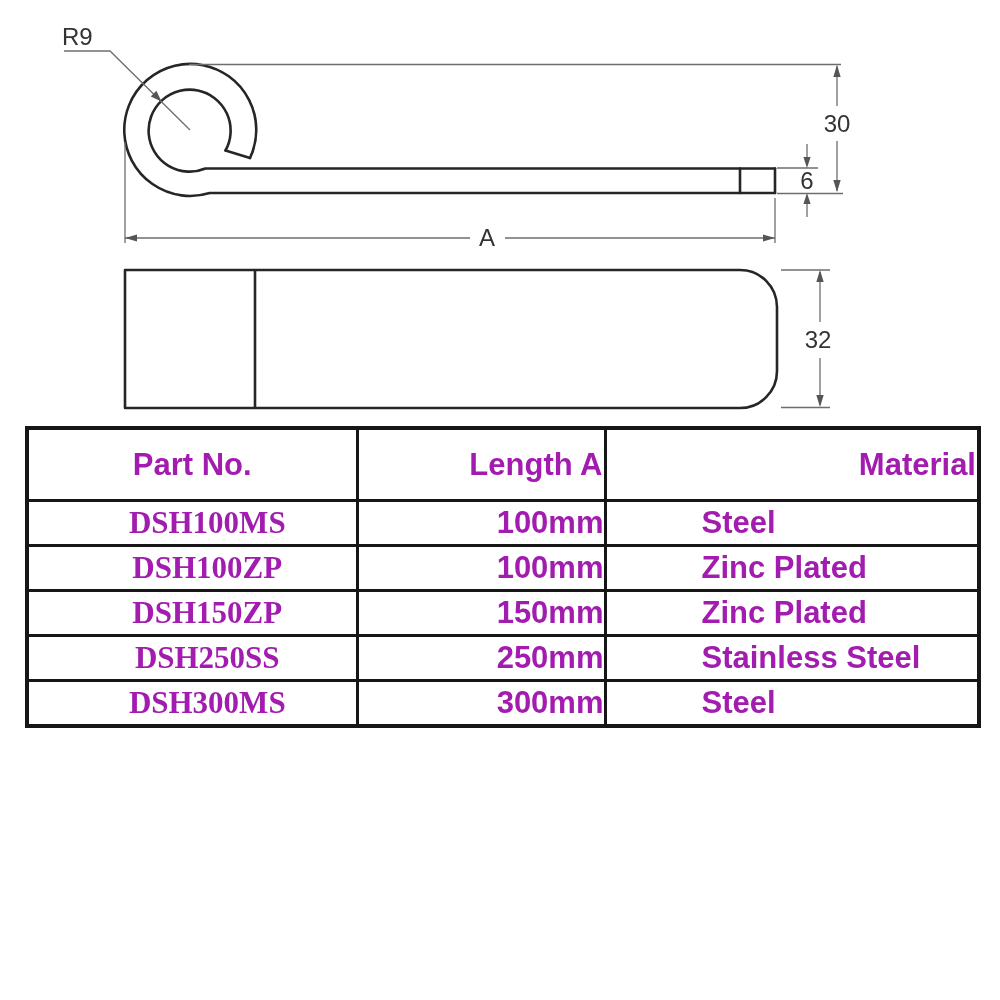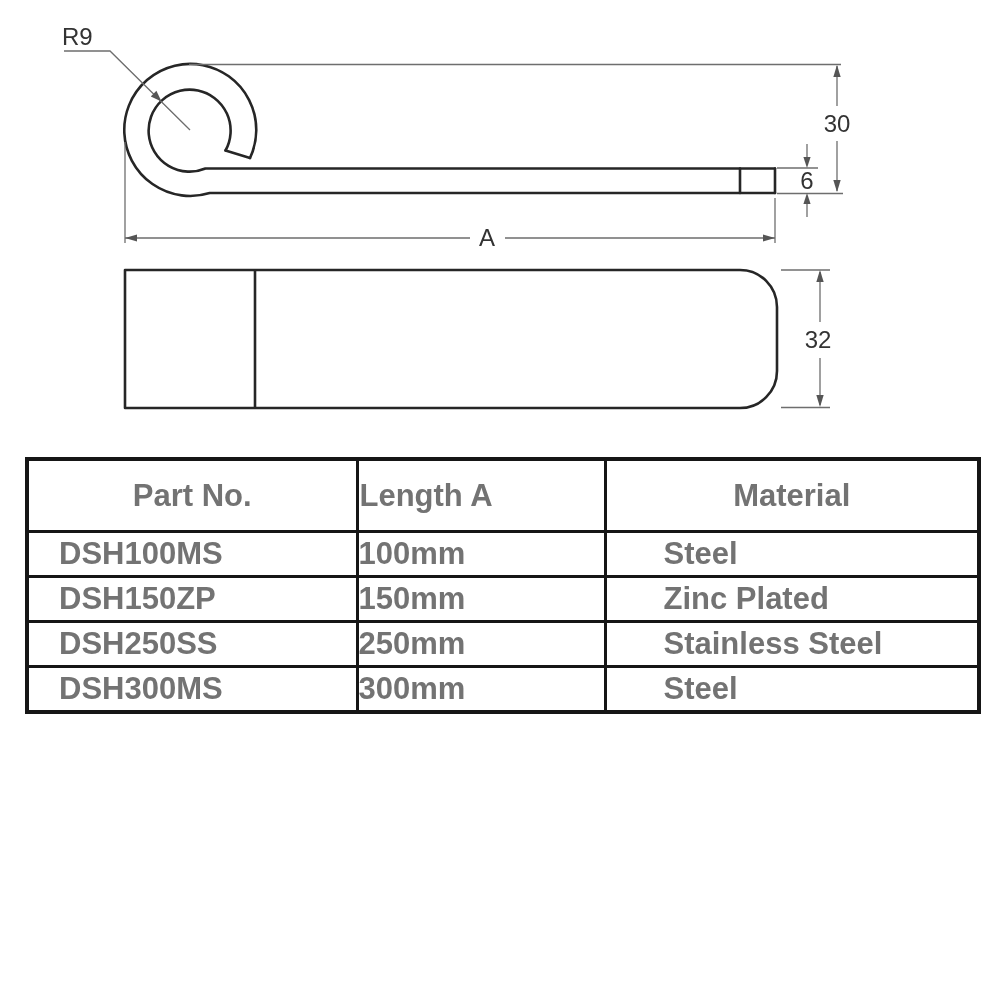--- a/index.html
+++ b/index.html
@@ -1,33 +1,33 @@
 <!DOCTYPE html>
 <html><head>
 <meta charset="utf-8">
 <style>
   html,body{margin:0;padding:0;background:#ffffff;}
   .page{position:relative;width:1000px;height:1000px;background:#fff;overflow:hidden;
         font-family:"Liberation Sans",sans-serif;border-radius:15px;}
   .drawing{position:absolute;left:0;top:0;}
   .dim-text{fill:#333;font-family:"Liberation Sans",sans-serif;font-size:24px;}
-  .parts{position:absolute;left:25px;top:457px;border-collapse:collapse;table-layout:fixed;
-         width:952px;color:#737373;}
+  .parts{position:absolute;left:25px;top:426px;border-collapse:collapse;table-layout:fixed;
+         width:952px;color:#a21caf;}
   .parts, .parts th, .parts td{border:3px solid #161616;}
   .parts{border-width:4px;}
   .parts th{height:67px;font-size:31px;font-weight:bold;letter-spacing:0px;}
   .parts td{height:42px;font-size:31px;font-weight:bold;padding:0;}
   .col-part{width:330px;}
   .col-length{width:248px;}
   .col-material{width:374px;}
-  td.cell-part{text-align:left;padding-left:30px;}
+  td.cell-part{text-align:center;padding-left:30px;font-family:Liberation Serif, serif;}
   th.head-part{text-align:center;}
-  td.cell-length, th.head-length{text-align:left;margin-left:17px;}
-  td.cell-material{text-align:left;padding-left:57px;}
-  th.head-material{text-align:center;}
+  td.cell-length, th.head-length{text-align:right;margin-left:17px;}
+  td.cell-material{text-align:left;padding-left:95px;}
+  th.head-material{text-align:right;}
 </style>
 </head>
 <body>
 
 <div class="page">
 
   <svg class="drawing" width="1000" height="430" viewBox="0 0 1000 430">
 
     <g stroke="#262626" stroke-width="2.6" fill="none" stroke-linejoin="round" stroke-linecap="round">
 
@@ -106,20 +106,25 @@
         <th class="head-material">Material</th>
       </tr>
     </thead>
     <tbody>
         <tr>
       <td class="cell-part">DSH100MS</td>
       <td class="cell-length">100mm</td>
       <td class="cell-material">Steel</td>
     </tr>
         <tr>
+      <td class="cell-part">DSH100ZP</td>
+      <td class="cell-length">100mm</td>
+      <td class="cell-material">Zinc Plated</td>
+    </tr>
+        <tr>
       <td class="cell-part">DSH150ZP</td>
       <td class="cell-length">150mm</td>
       <td class="cell-material">Zinc Plated</td>
     </tr>
         <tr>
       <td class="cell-part">DSH250SS</td>
       <td class="cell-length">250mm</td>
       <td class="cell-material">Stainless Steel</td>
     </tr>
         <tr>

